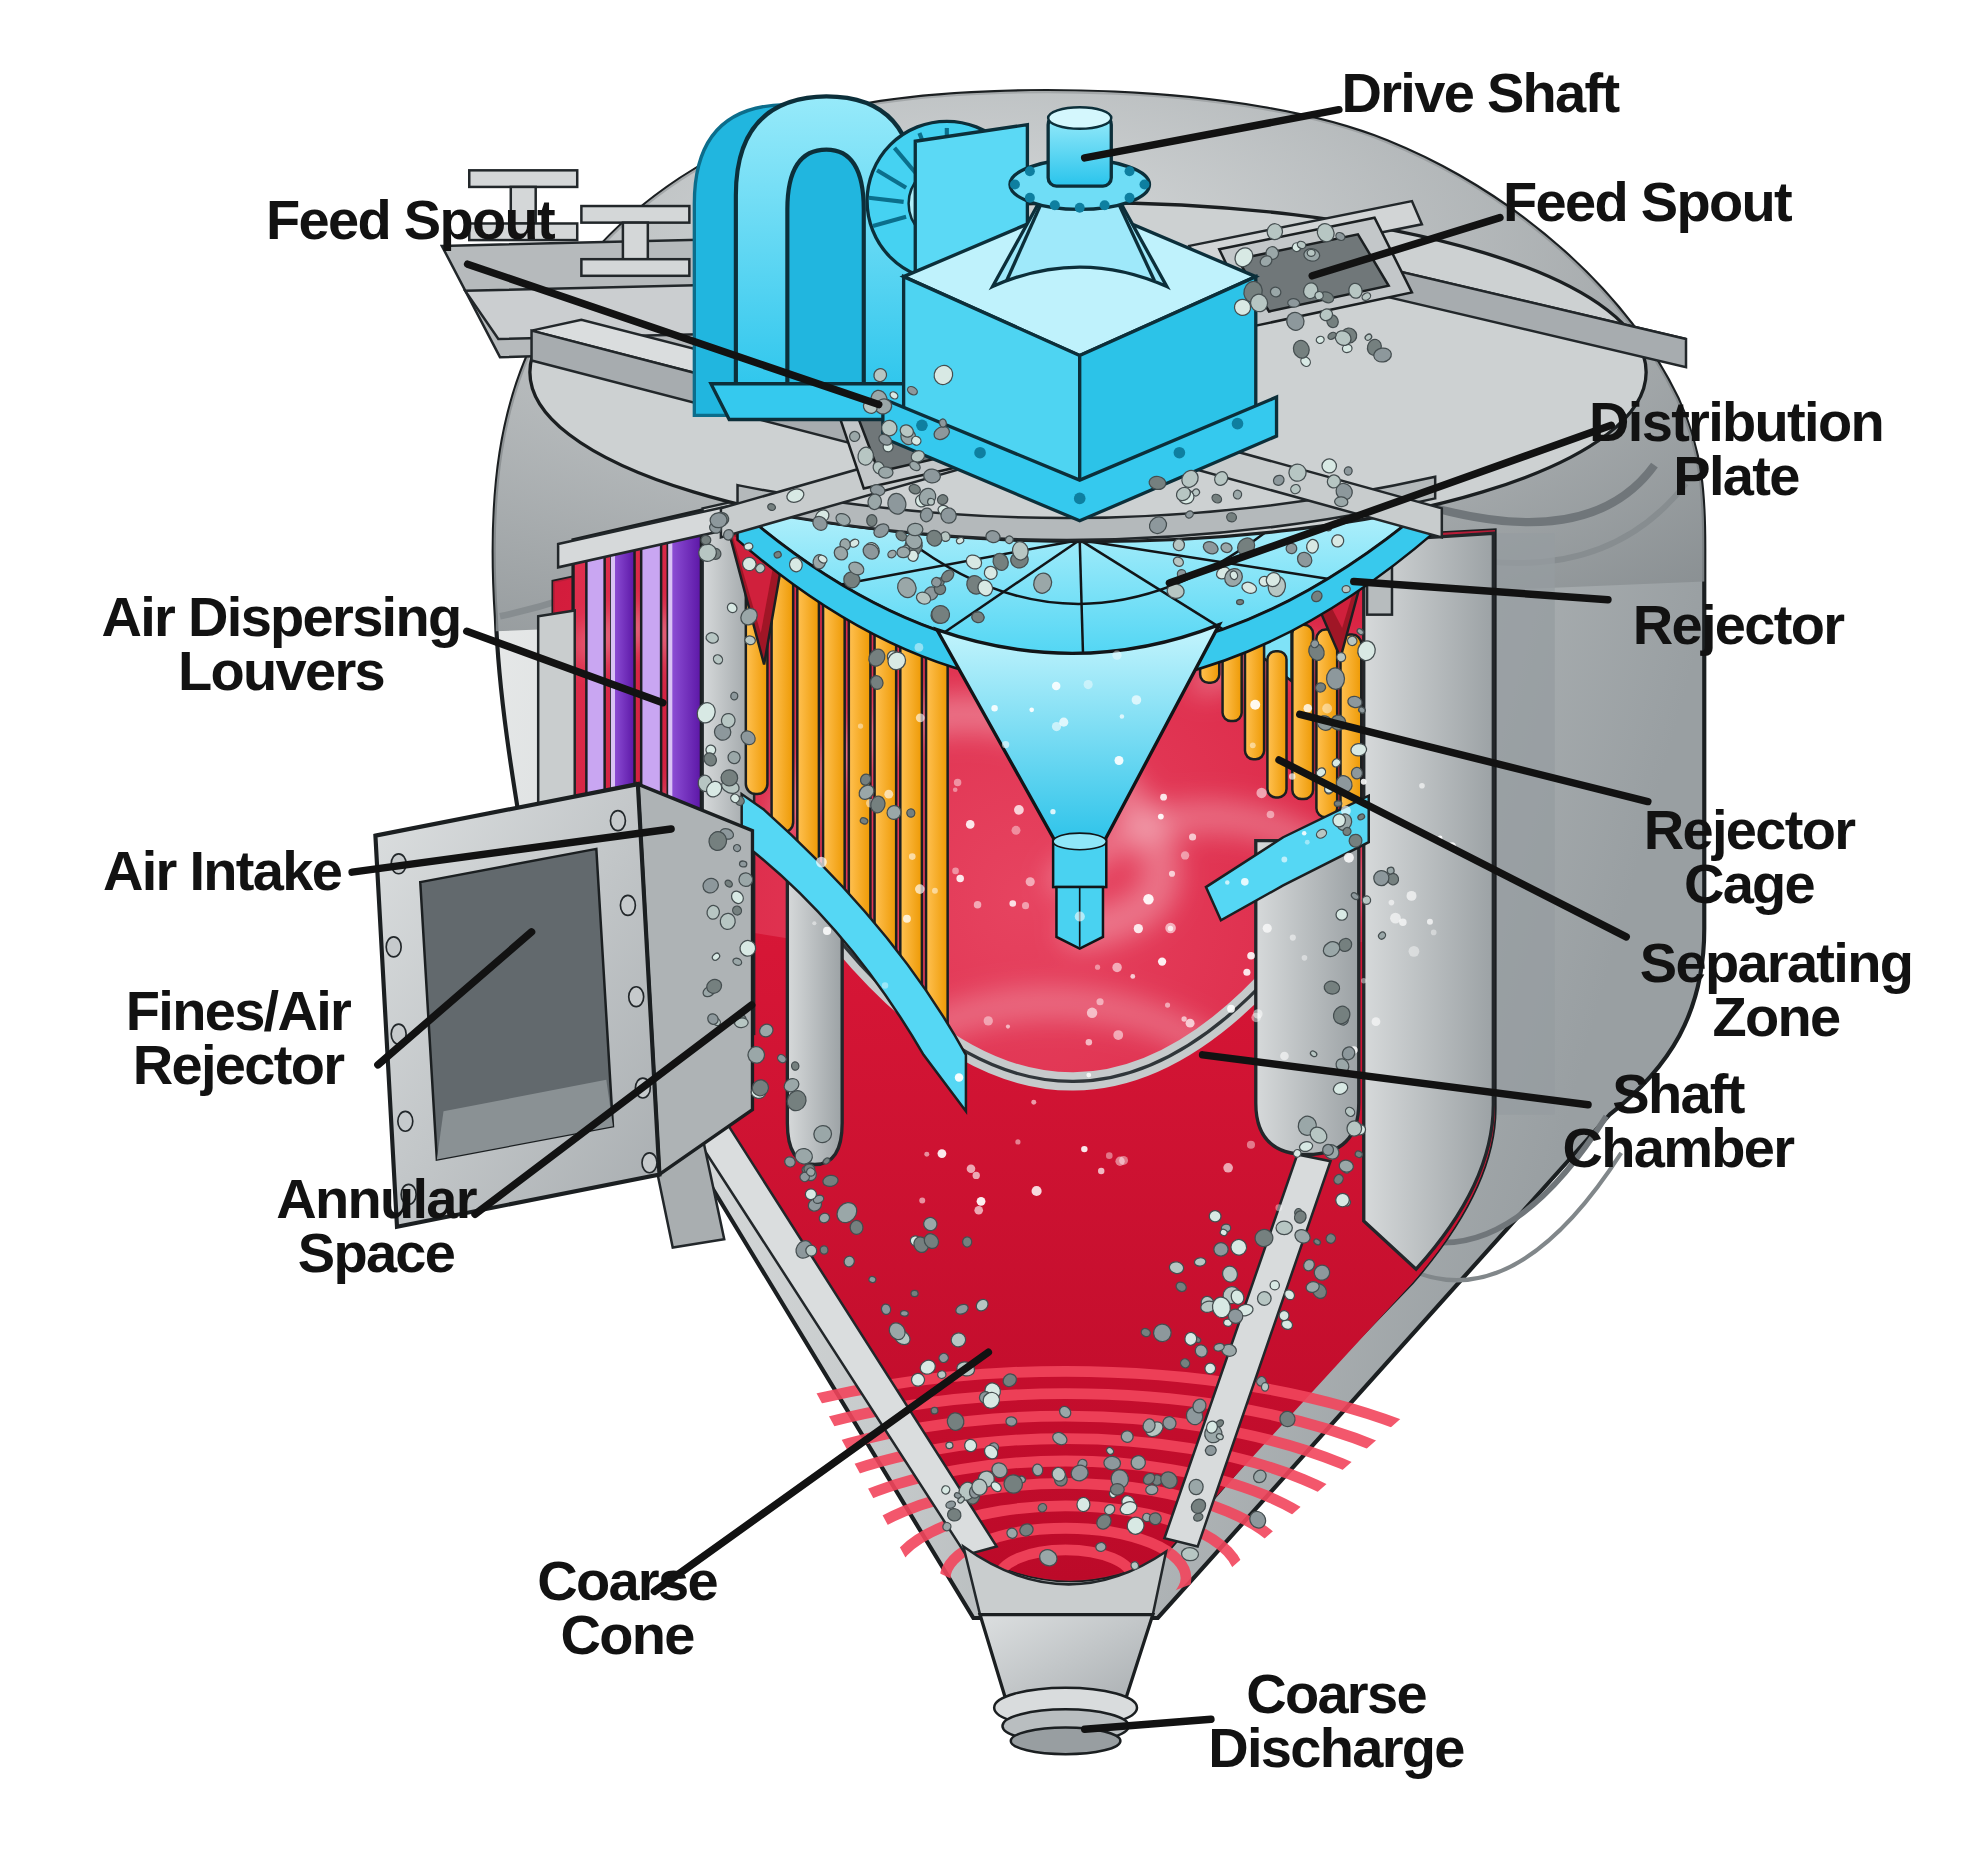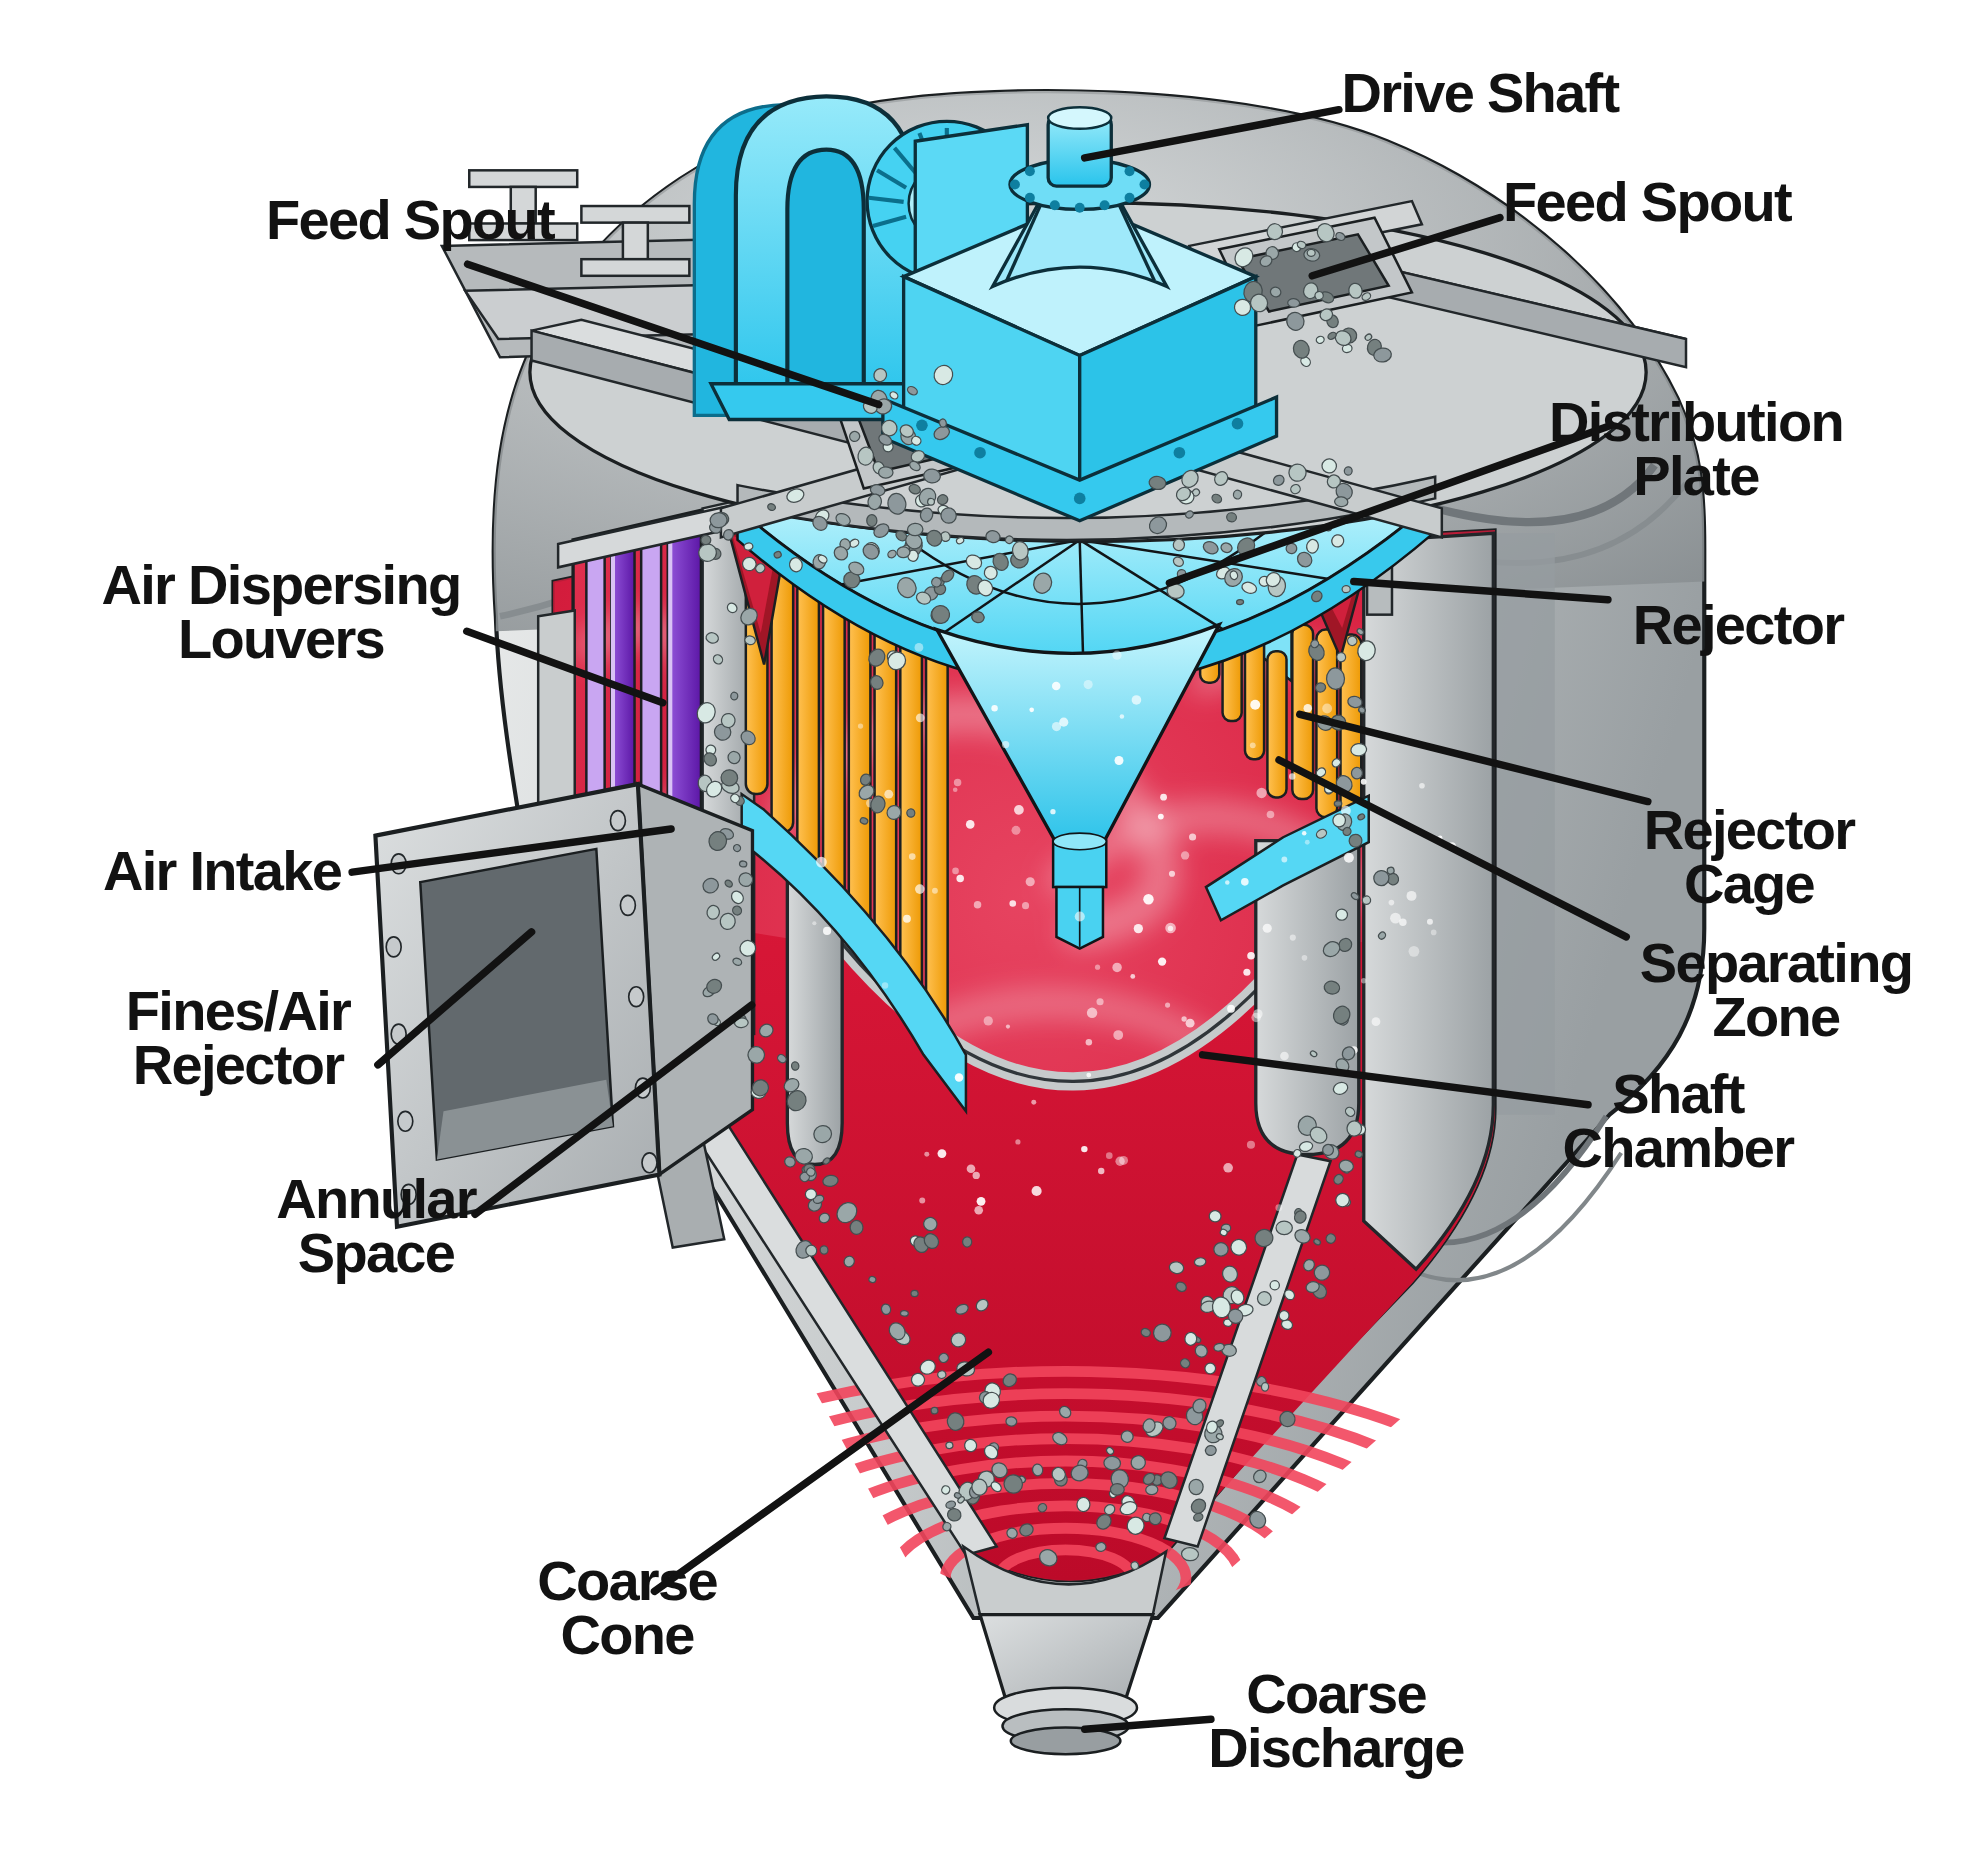--- a/index.html
+++ b/index.html
@@ -912,30 +912,30 @@
     <line x1="455" y1="1282" x2="640" y2="1122"></line>
     <line x1="572" y1="1462" x2="905" y2="1210"></line>
     <line x1="788" y1="1916" x2="1190" y2="1628"></line>
     <line x1="1458" y1="2070" x2="1306" y2="2082"></line>
   </g>
 </svg>
 
 <div class="label" style="left:1480px;top:93px">Drive Shaft</div>
 <div class="label" style="left:410px; top:220px">Feed Spout</div>
 <div class="label" style="left:1647px;top:202px">Feed Spout</div>
-<div class="label" style="left:1696px;top:449px">Distribution
+<div class="label" style="left:1736px;top:449px">Distribution
 Plate</div>
 <div class="label" style="left:1738px;top:625px">Rejector</div>
 <div class="label" style="left:1776px;top:990px">Separating
 Zone</div>
 <div class="label" style="left:1749px;top:857px">Rejector
 Cage</div>
 <div class="label" style="left:1678px;top:1121px">Shaft
 Chamber</div>
-<div class="label" style="left:281px; top:612px">Air Dispersing
+<div class="label" style="left:281px; top:644px">Air Dispersing
 Louvers</div>
 <div class="label" style="left:222px; top:871px">Air Intake</div>
 <div class="label" style="left:238px; top:1038px">Fines/Air
 Rejector</div>
 <div class="label" style="left:376px; top:1226px">Annular
 Space</div>
 <div class="label" style="left:627px; top:1608px">Coarse
 Cone</div>
 <div class="label" style="left:1336px;top:1721px">Coarse
 Discharge</div>

